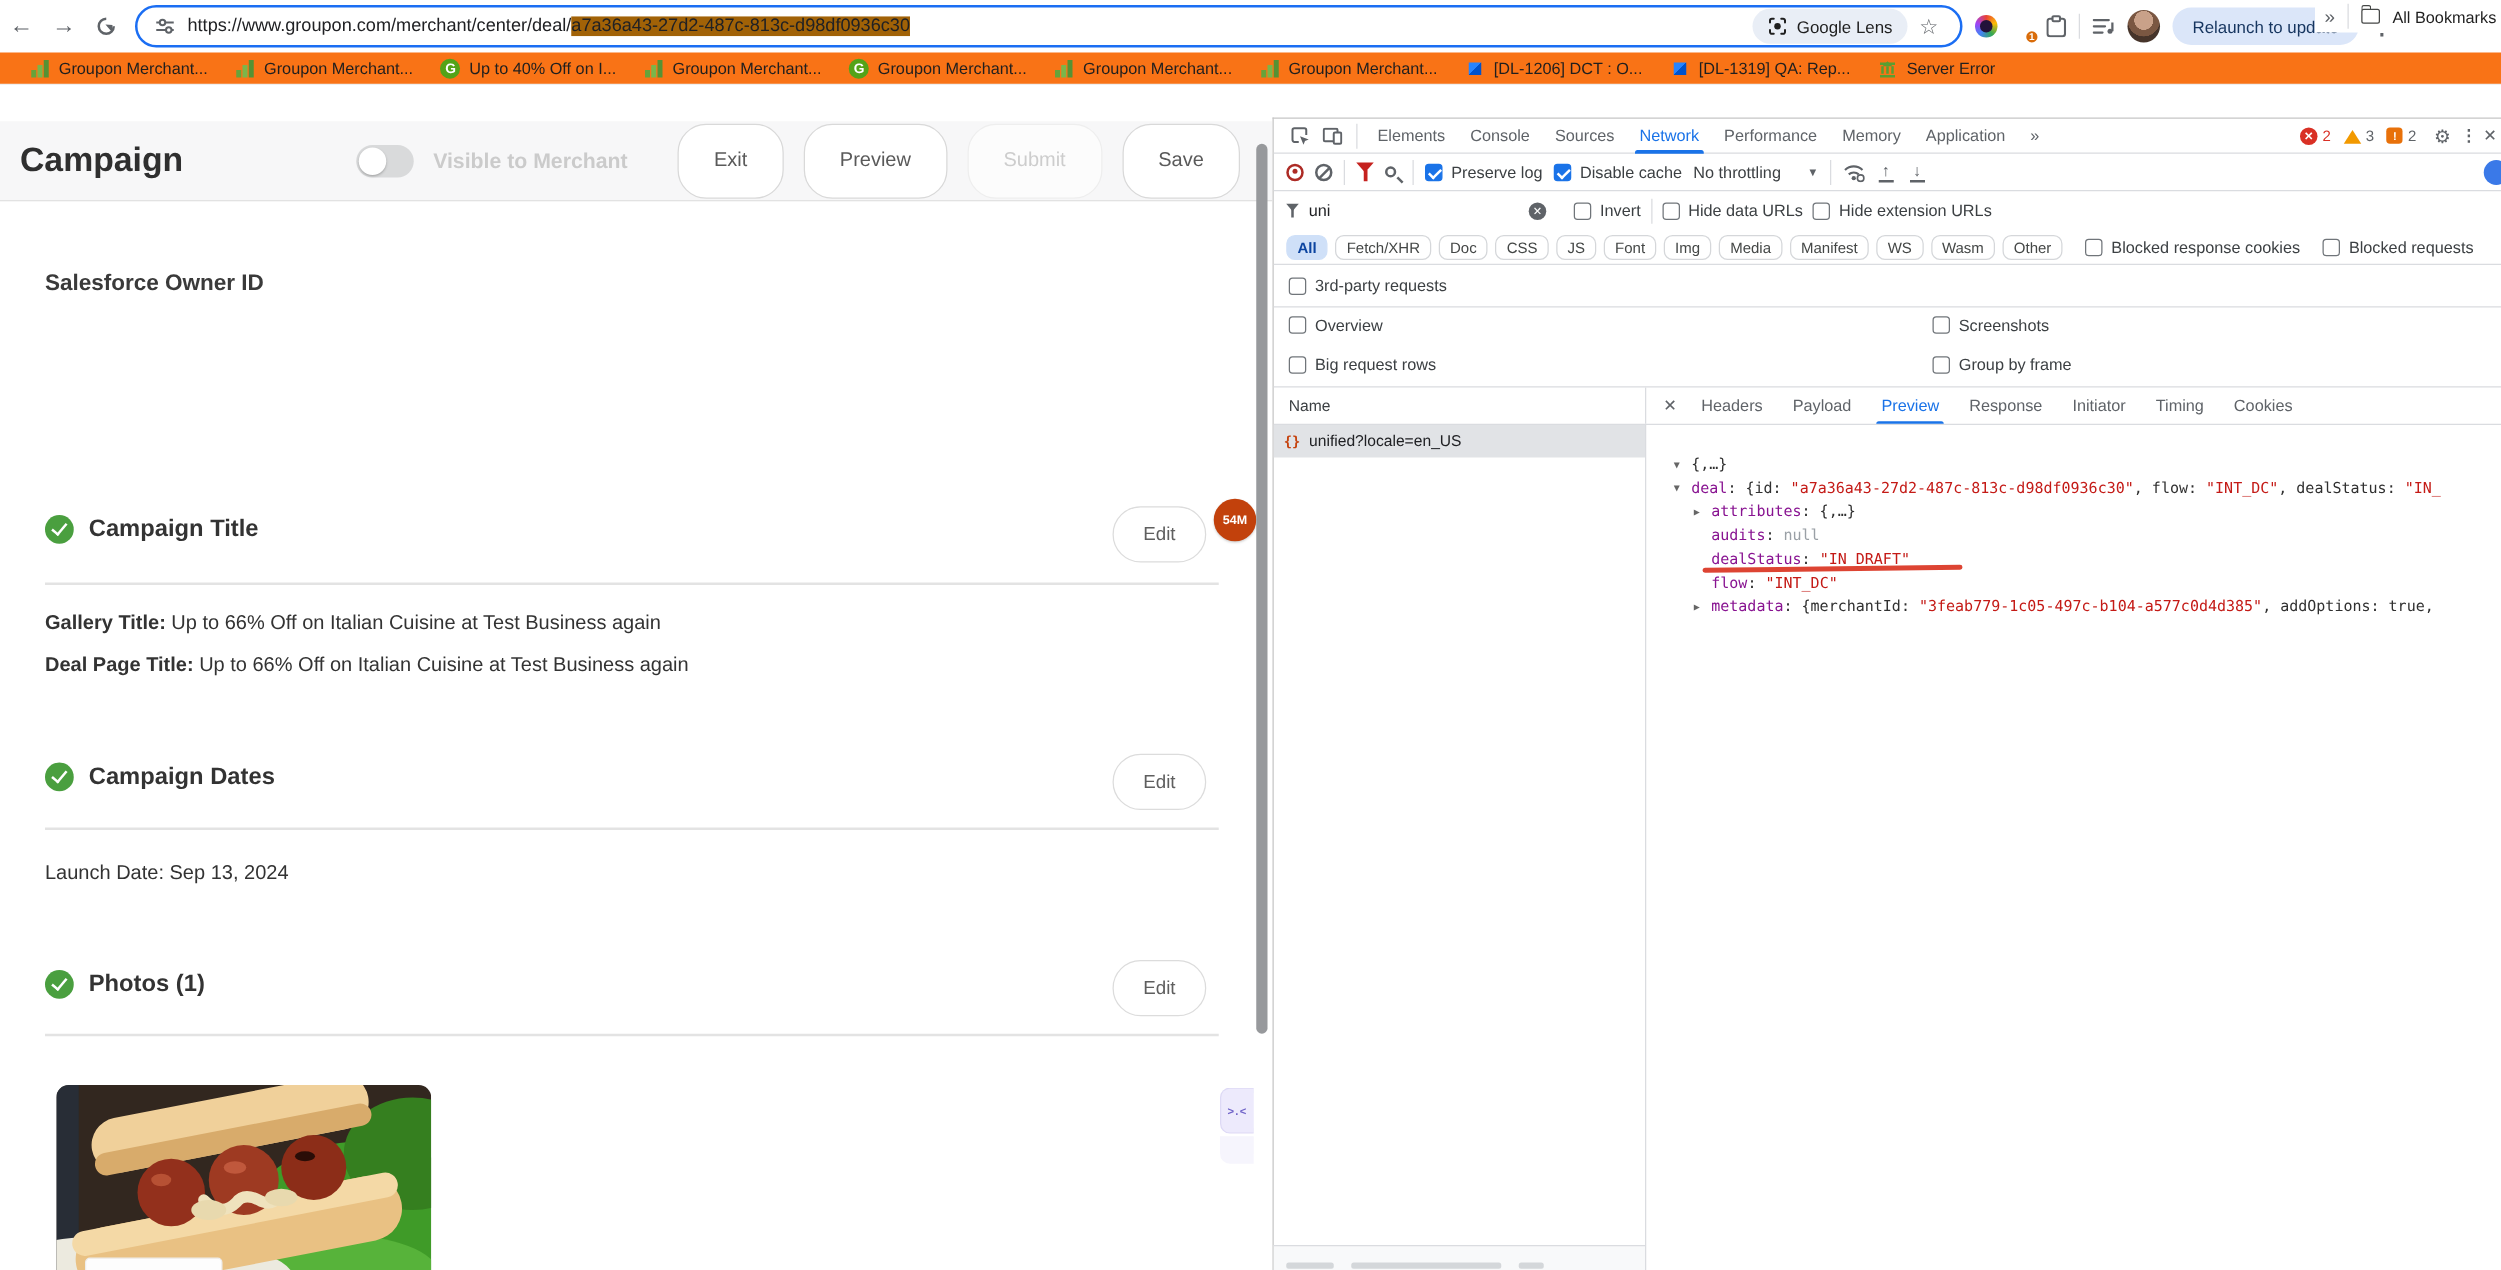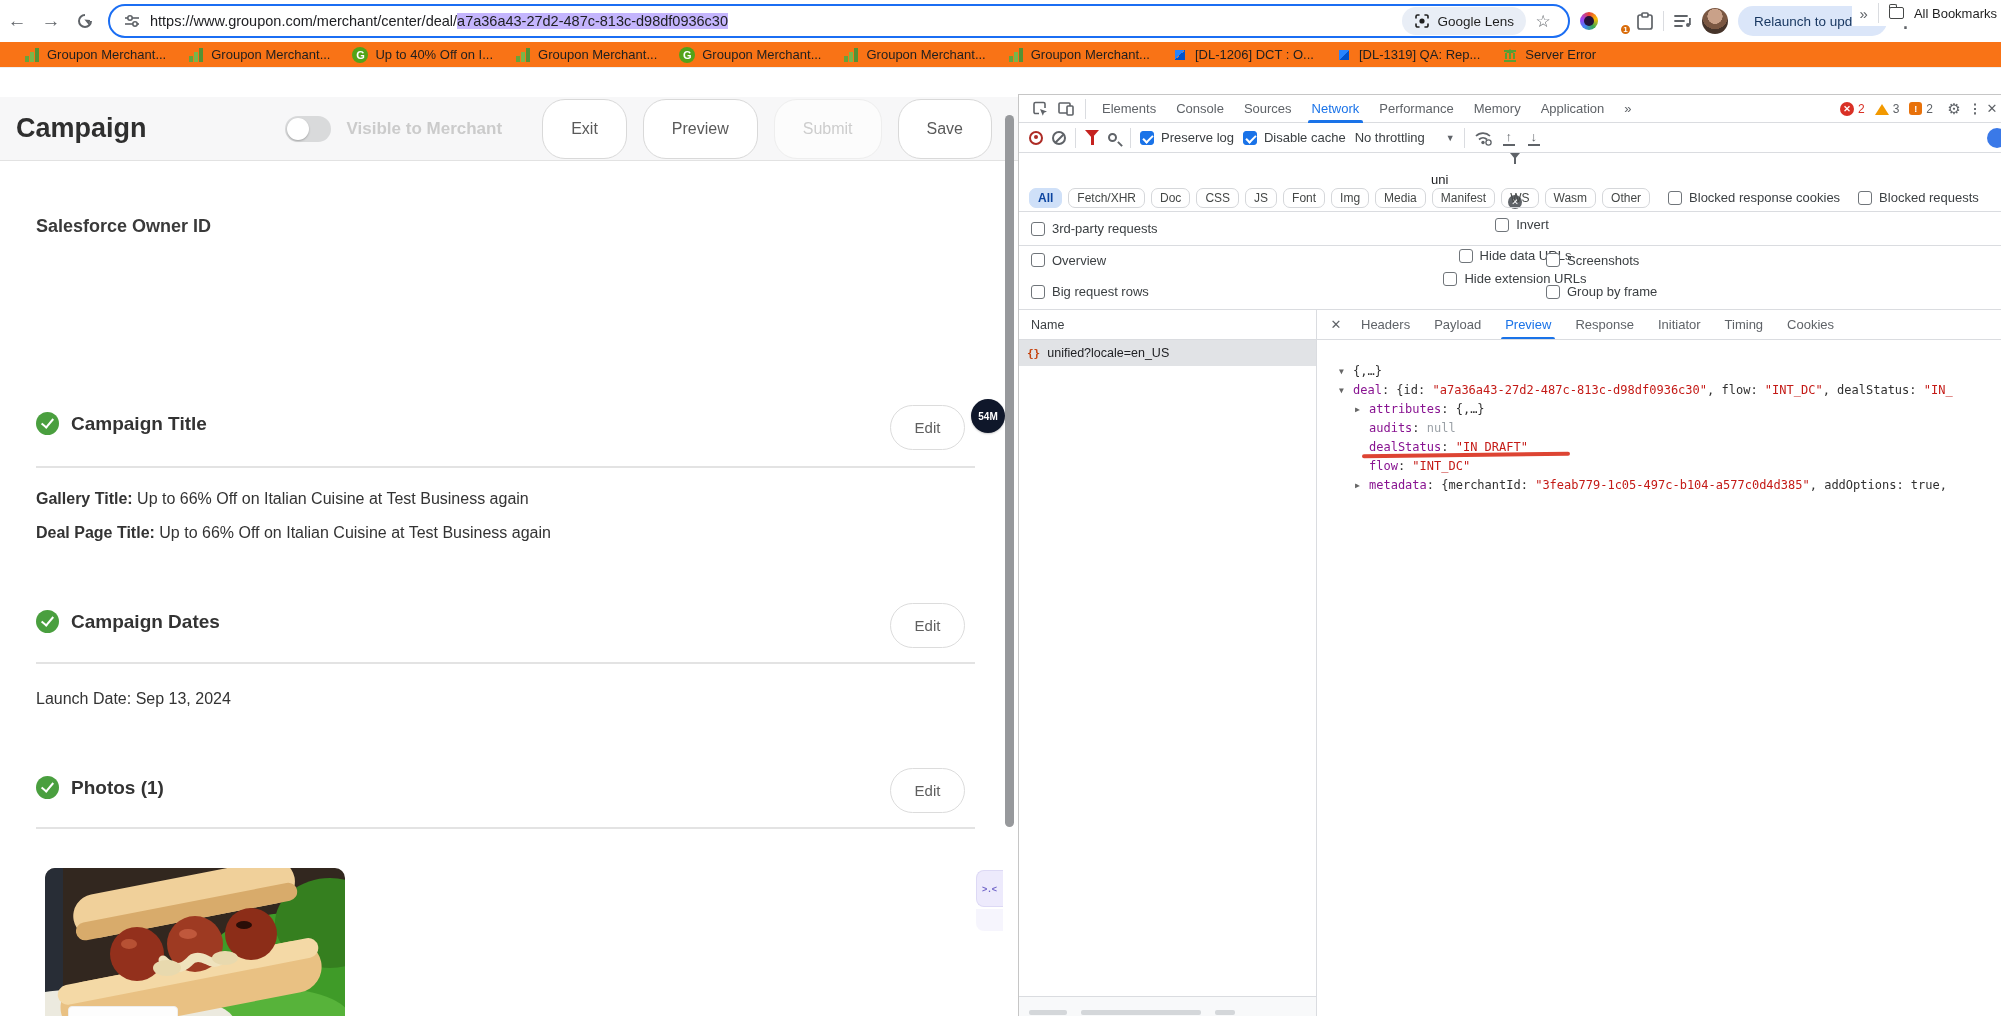--- a/index.html
+++ b/index.html
@@ -8,21 +8,21 @@
 
   
   #toolbar { position:absolute; left:0; top:0; width:2001px; height:42px; background:#fff;
              display:flex; align-items:center; }
   .nav-ico { width:34px; height:34px; display:flex; align-items:center; justify-content:center;
              color:#5f6368; font-size:19px; flex:none; }
   #omnibox { position:relative; height:34px; flex:none; width:1462px; margin-left:6px;
              border:2px solid #1b6ef3; border-radius:18px; background:#fff;
              display:flex; align-items:center; padding:0 8px 0 14px; }
   .url-text { font-size:14.5px; color:#202124; white-space:nowrap; overflow:hidden; flex:1; }
-  .url-sel { background:#c4b5fd; }
+  .url-sel { background:#a16207; }
   .lens-chip { height:28px; border-radius:14px; background:#e9eef6; display:flex; align-items:center;
                gap:7px; padding:0 12px; flex:none; font-size:13.5px; color:#1f1f1f; }
   .tb-right { display:flex; align-items:center; margin-left:10px; gap:10px; }
   .vdiv { width:1px; height:20px; background:#dadce0; }
   .ring-ico { width:18px; height:18px; border-radius:50%;
     background:conic-gradient(#e94335,#fbbc04,#34a853,#4285f4,#a142f4,#e94335); position:relative; }
   .ring-ico::after{ content:""; position:absolute; inset:4px; border-radius:50%; background:#22123a; }
   .ext-badged { position:relative; width:19px; height:19px; }
   .ext-badged .base { width:17px; height:17px; border-radius:4px;
       background:linear-gradient(#8fc7f2,#3f8fe0); }
@@ -93,21 +93,21 @@
   #sf-input::placeholder { color:#9b9b9b; }
   .check { width:23px; height:23px; border-radius:50%; background:#4a9f3f; position:relative; flex:none; }
   .check::after { content:""; position:absolute; left:8px; top:4px; width:5px; height:10px;
       border:solid #fff; border-width:0 2.5px 2.5px 0; transform:rotate(40deg); }
   .sec-head { position:absolute; left:36px; display:flex; align-items:center; gap:12px; }
   .sec-title { font-size:19px; font-weight:bold; color:#333; }
   .edit-btn { position:absolute; left:890px; width:75px; height:45px; border-radius:23px;
       background:#fff; border:1.5px solid #dcdcdc; color:#5f5f5f; font-size:15px;
       display:flex; align-items:center; justify-content:center; }
   .badge-54m { position:absolute; left:971px; top:331px; width:34px; height:34px; border-radius:50%;
-      background:#0f172a; color:#fff; font-size:10px; font-weight:bold;
+      background:#c2410c; color:#fff; font-size:10px; font-weight:bold;
       display:flex; align-items:center; justify-content:center; box-shadow:0 1px 2px rgba(0,0,0,.2); }
   .divider { position:absolute; left:36px; width:939px; height:2px; background:#e3e3e3; }
   .body-row { position:absolute; left:36px; font-size:16px; color:#333; }
   .body-row b { font-weight:bold; }
   #photo { position:absolute; left:45px; top:800px; width:300px; height:160px; border-radius:10px;
       overflow:hidden; }
   #photo svg { display:block; width:100%; height:100%; }
   #photo-label { position:absolute; left:68px; top:938px; width:110px; height:20px; background:#fdfdfd;
       border-radius:4px; border:1px solid #eee; }
   #feedback-tab { position:absolute; left:976px; top:802px; width:27px; height:37px;
@@ -155,21 +155,21 @@
   .cb.checked { background:#1a73e8; border-color:#1a73e8; position:relative; }
   .cb.checked::after { content:""; position:absolute; left:4px; top:1px; width:4px; height:8px;
       border:solid #fff; border-width:0 2px 2px 0; transform:rotate(45deg); }
   .cb-group { display:flex; align-items:center; gap:7px; white-space:nowrap; }
   .caret { font-size:9px; color:#5f6368; }
   .tray-arrow { position:relative; width:16px; height:16px; color:#5f6368; font-size:13px;
       text-align:center; line-height:13px; }
   .tray-arrow::after { content:""; position:absolute; left:2px; bottom:0; width:12px; height:2px; background:#5f6368; }
   .ai-cut { position:absolute; right:-6px; width:20px; height:20px; border-radius:50%;
       background:#3a79e8; }
-  #dt-filter-row { height:31px; padding-left:10px; gap:8px;flex-direction:column; }
+  #dt-filter-row { height:31px; padding-left:10px; gap:8px; }
   .filter-x { width:14px; height:14px; border-radius:50%; background:#5f6368; color:#fff; font-size:9px;
       display:flex; align-items:center; justify-content:center; flex:none; }
   #dt-chips-row { height:28px; border-bottom:1px solid #dadce0; padding-left:10px; gap:6px; }
   .chip { height:20px; border:1px solid #d5d7da; border-radius:7px; padding:0 8px; font-size:12px;
       color:#444746; display:flex; align-items:center; white-space:nowrap; }
   .chip.active { background:#cfe0f8; border-color:#cfe0f8; color:#0b44a0; font-weight:bold; }
   #dt-3p-row { height:34px; border-bottom:1px solid #dadce0; padding-left:12px; }
   #dt-opts1 { height:35px; padding-left:12px; }
   #dt-opts2 { height:28px; padding-left:12px; }
   .opt-col2 { position:absolute; left:527px; }

